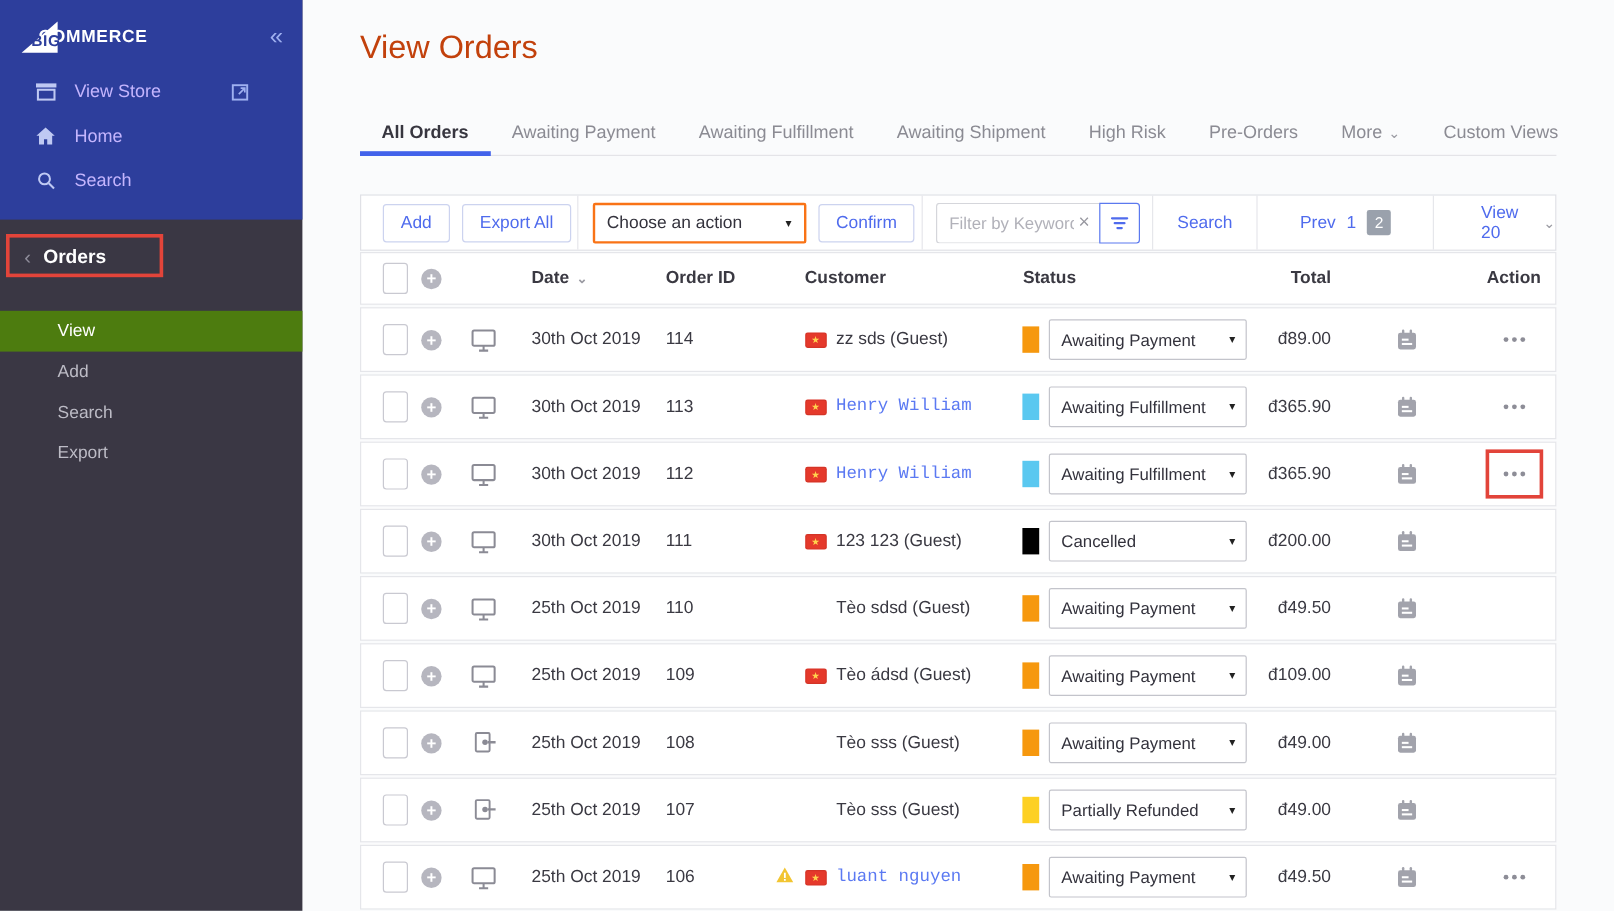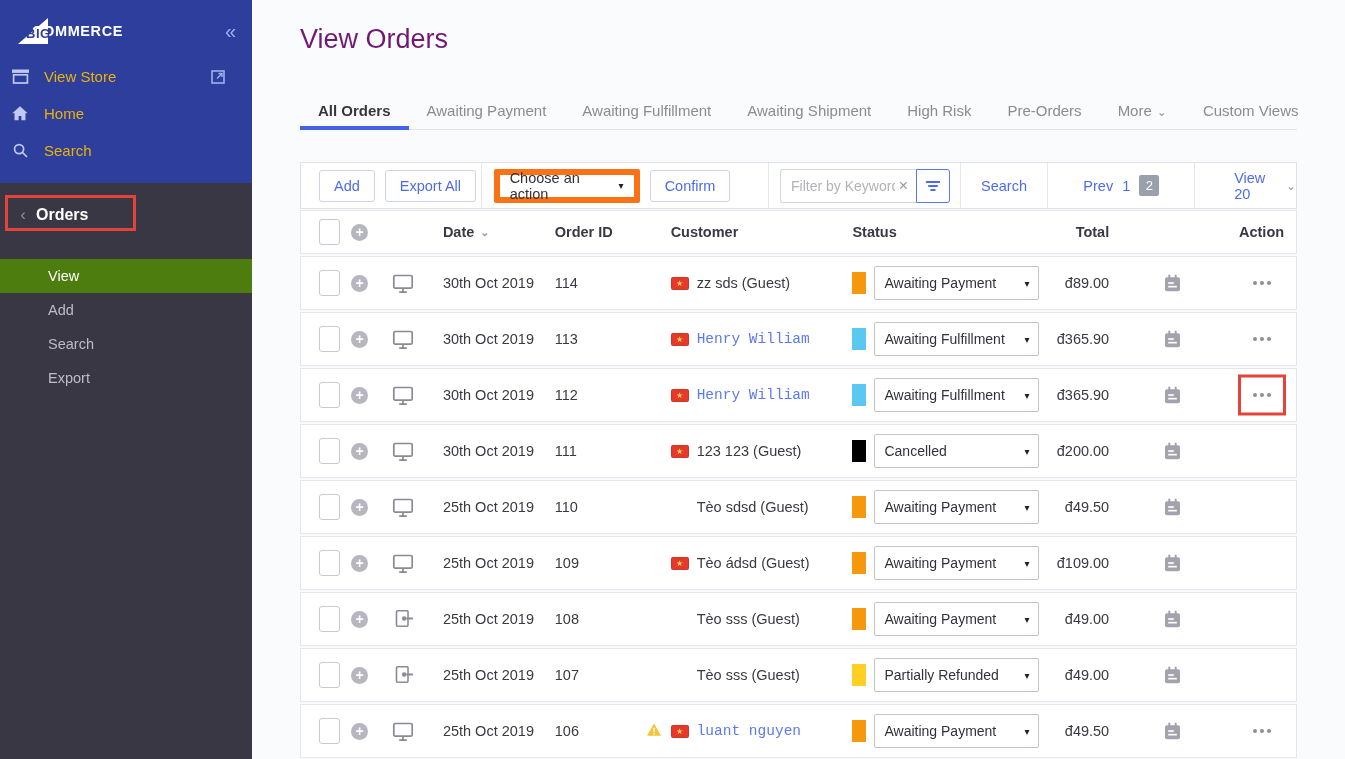--- a/index.html
+++ b/index.html
@@ -7,36 +7,36 @@
               font-family:"Liberation Sans", sans-serif; }
 
   
   .sidebar { position:absolute; left:0; top:0; width:252px; height:759px; background:#3a3744; }
   .sidebar-top { background:#2d3e9c; height:183px; padding-top:16px; }
   .logo-row { display:flex; align-items:center; padding:2px 16px 14px 18px; }
   .logo-tri { width:0; height:0; border-left:30px solid transparent; border-bottom:26px solid #ffffff; position:relative; }
   .logo-big { position:absolute; left:-22px; top:8px; color:#2d3e9c; font-weight:bold; font-size:13px; letter-spacing:.5px; }
   .logo-text { color:#ffffff; font-weight:bold; font-size:14.5px; letter-spacing:.6px; margin-left:-16px; }
   .collapse { margin-left:auto; color:#9fb0f0; font-size:20px; line-height:1; cursor:pointer; }
-  .side-link { display:flex; align-items:center; height:37px; padding:0 10px; color:#eab308; font-size:15px; cursor:pointer; }
+  .side-link { display:flex; align-items:center; height:37px; padding:0 28px; color:#c4b5fd; font-size:15px; cursor:pointer; }
   .side-link .ic { width:20px; height:20px; margin-right:14px; display:flex; align-items:center; justify-content:center; }
   .side-link .ext { margin-left:auto; }
   .dark-section { padding-top:14px; position:relative; }
   .orders-header { display:flex; align-items:center; height:36px; color:#ffffff; font-size:16px; font-weight:bold; }
   .orders-header .back { color:#8f8d9b; font-size:17px; width:26px; text-align:center; margin-left:10px; font-weight:normal; }
   .orders-header .lbl { }
   .orders-box { position:absolute; left:5px; top:12px; width:131px; height:36px; border:3px solid #e2443a; pointer-events:none; z-index:5; }
   .side-items { margin-top:26px; }
   .side-item { height:34px; line-height:34px; padding-left:48px; color:#bdbcc6; font-size:14.5px; cursor:pointer; }
   .side-item.active { background:#4d7c0f; color:#ffffff; }
   .side-items.secondary { margin-top:30px; }
 
   
   .main { position:absolute; left:252px; top:0; width:1093px; height:759px; }
-  .page-title { position:absolute; left:48px; top:24px; font-size:27px; color:#701a75; font-weight:normal; }
+  .page-title { position:absolute; left:48px; top:24px; font-size:27px; color:#c2410c; font-weight:normal; }
 
   .tabs { position:absolute; left:48px; top:96px; width:997px; height:34px; display:flex; border-bottom:1px solid #e4e4e8; }
   .tab { padding:0 18px; font-size:15px; color:#8b8b93; line-height:30px; position:relative; cursor:pointer; white-space:nowrap; }
   .tab:first-child { padding-left:18px; }
   .tab.active { color:#37363f; font-weight:bold; }
   .tab.active::after { content:""; position:absolute; left:0; right:0; bottom:-1px; height:4px; background:#4262ea; }
   .tab .caret { color:#9a9aa2; font-size:12px; margin-left:5px; }
 
   
   .toolbar { position:absolute; left:48px; top:162px; width:997px; height:47px; background:#ffffff;
@@ -44,21 +44,21 @@
   .tb-sec { display:flex; align-items:center; }
   .tb-sec + .tb-sec { border-left:1px solid #e6e7eb; }
   .s1 { width:180px; padding-left:18px; gap:10px; }
   .s2 { width:288px; padding-left:12px; gap:10px; }
   .s3 { width:192px; padding-left:11px; }
   .s4 { width:88px; justify-content:center; }
   .s5 { width:147px; justify-content:center; gap:9px; }
   .s6 { width:102px; justify-content:center; gap:6px;padding-left:39px; }
   .btn { background:#fff; border:1px solid #ccd3ef; border-radius:3px; color:#4f6bed; font-size:14.5px;
          padding:7px 14px; cursor:pointer; font-family:inherit; }
-  .select-box { width:146px; height:34px; border:6px solid #f97316; border-radius:2px; background:#fff;
+  .select-box { width:178px; height:34px; border:2px solid #f97316; border-radius:2px; background:#fff;
                 display:flex; align-items:center; padding:0 10px; font-size:14.5px; color:#33323c; cursor:pointer; }
   .select-box .sel-caret { margin-left:auto; font-size:10px; color:#222; }
   .filter-group { display:flex; height:34px; }
   .filter-input { width:136px; height:34px; border:1px solid #d5d6db; border-right:none; border-radius:3px 0 0 3px;
                   display:flex; align-items:center; padding:0 8px 0 10px; background:#fff; }
   .filter-input .ph { color:#b1b1b9; font-size:14px; flex:1; white-space:nowrap; overflow:hidden; }
   .filter-input .clear { color:#9898a0; font-size:16px; cursor:pointer; padding-left:4px; }
   .filter-btn { width:34px; height:34px; border:1px solid #5b79ef; border-radius:0 3px 3px 0; background:#fff;
                 display:flex; align-items:center; justify-content:center; cursor:pointer; }
   .link { color:#4f6bed; font-size:14.5px; text-decoration:none; cursor:pointer; }

